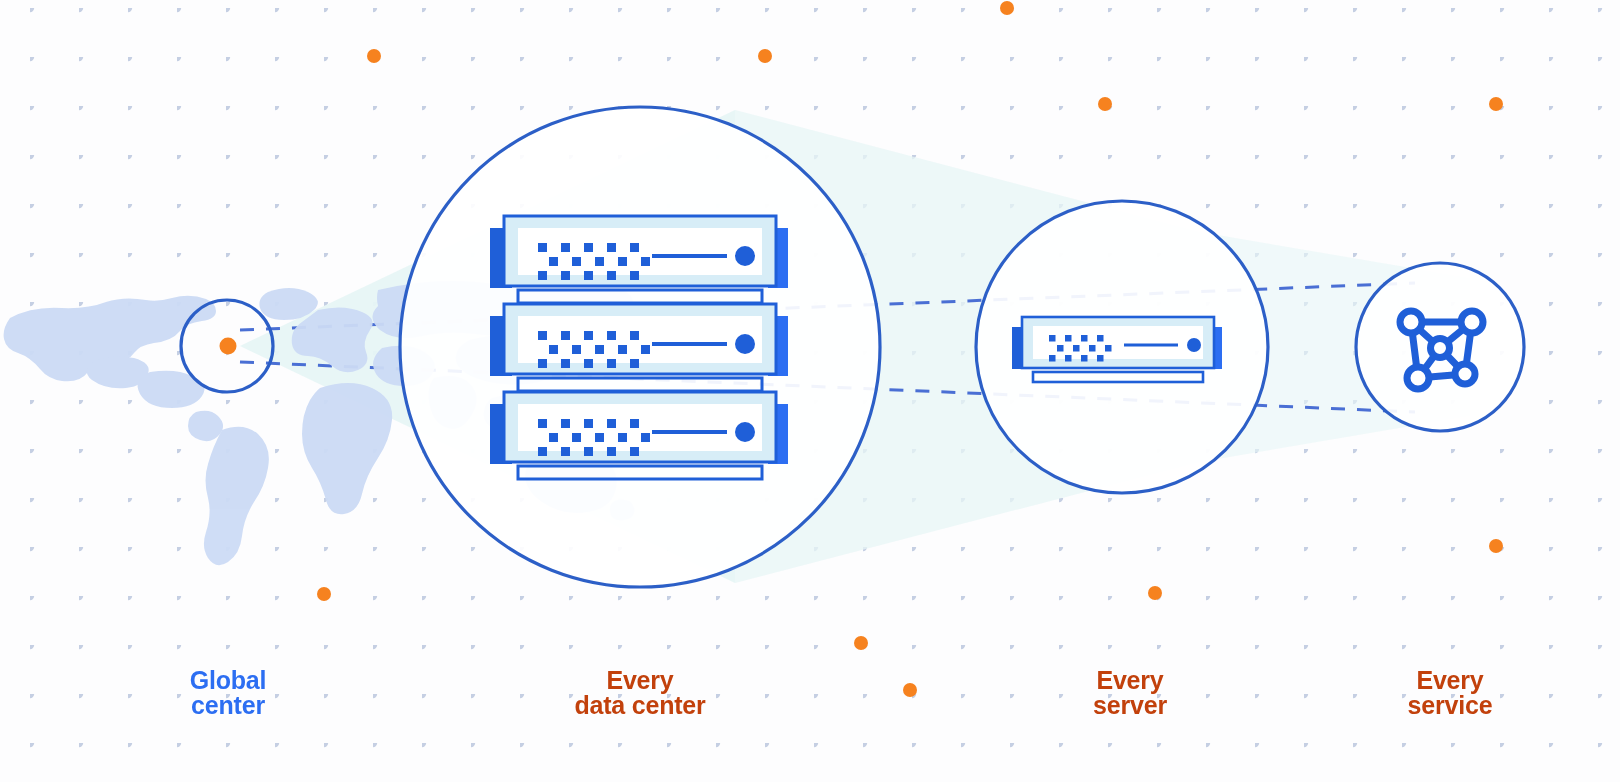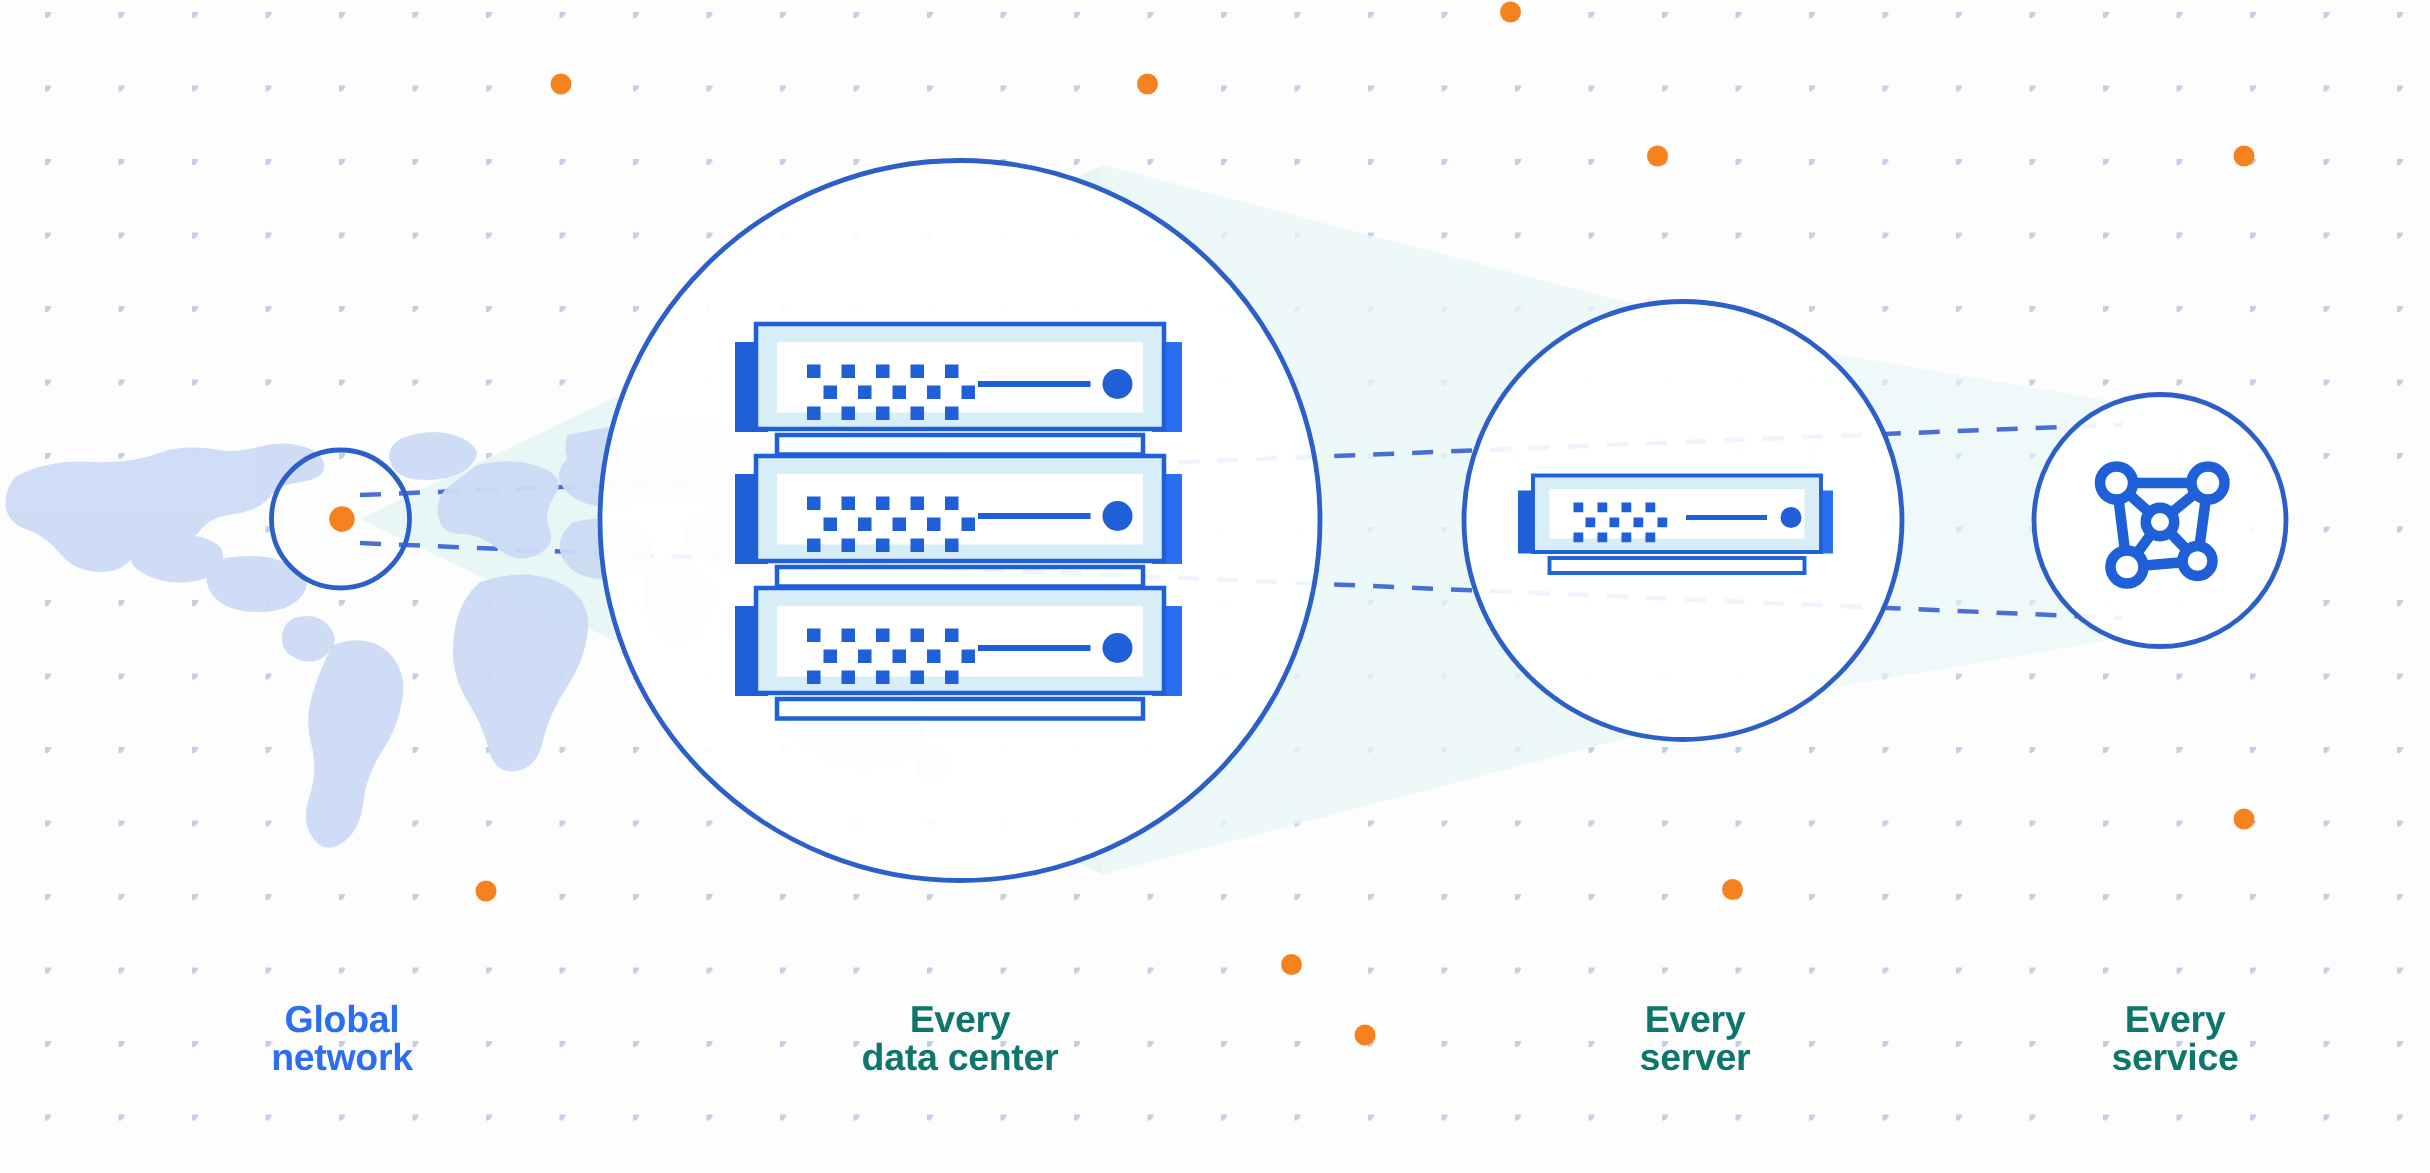--- a/index.html
+++ b/index.html
@@ -23,21 +23,21 @@
   }
   .caption {
     position: absolute;
     text-align: center;
     font-family: "Liberation Sans", sans-serif;
     font-size: 25px;
     line-height: 1.0;
     font-weight: 700;
     letter-spacing: -0.2px;
     white-space: pre-line;
-    color: #0f766e;
+    color: #c2410c;
   }
   .caption.accent { color: #2c6ef2; }
   #cap-global  { left:  98px; top: 668px; width: 260px; }
   #cap-dc      { left: 510px; top: 668px; width: 260px; }
   #cap-server  { left: 1000px; top: 668px; width: 260px; }
   #cap-service { left: 1320px; top: 668px; width: 260px; }
 </style>
 </head>
 <body>
 
@@ -262,21 +262,21 @@
       <circle cx="1496" cy="104" r="7"></circle>
       <circle cx="1496" cy="546" r="7"></circle>
       <circle cx="324" cy="594" r="7"></circle>
       <circle cx="1155" cy="593" r="7"></circle>
       <circle cx="861" cy="643" r="7"></circle>
       <circle cx="910" cy="690" r="7"></circle>
     </g>
   </svg>
 
   <div id="cap-global" class="caption accent">Global
-network</div>
+center</div>
 
   <div id="cap-dc" class="caption">Every
 data center</div>
 
   <div id="cap-server" class="caption">Every
 server</div>
 
   <div id="cap-service" class="caption">Every
 service</div>
 

